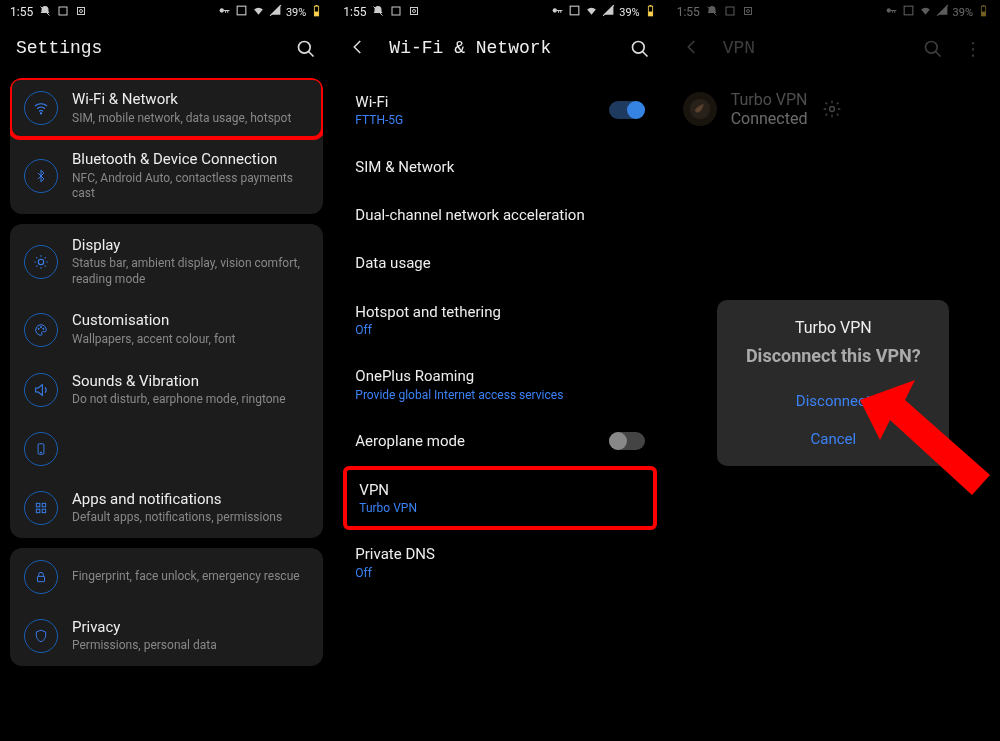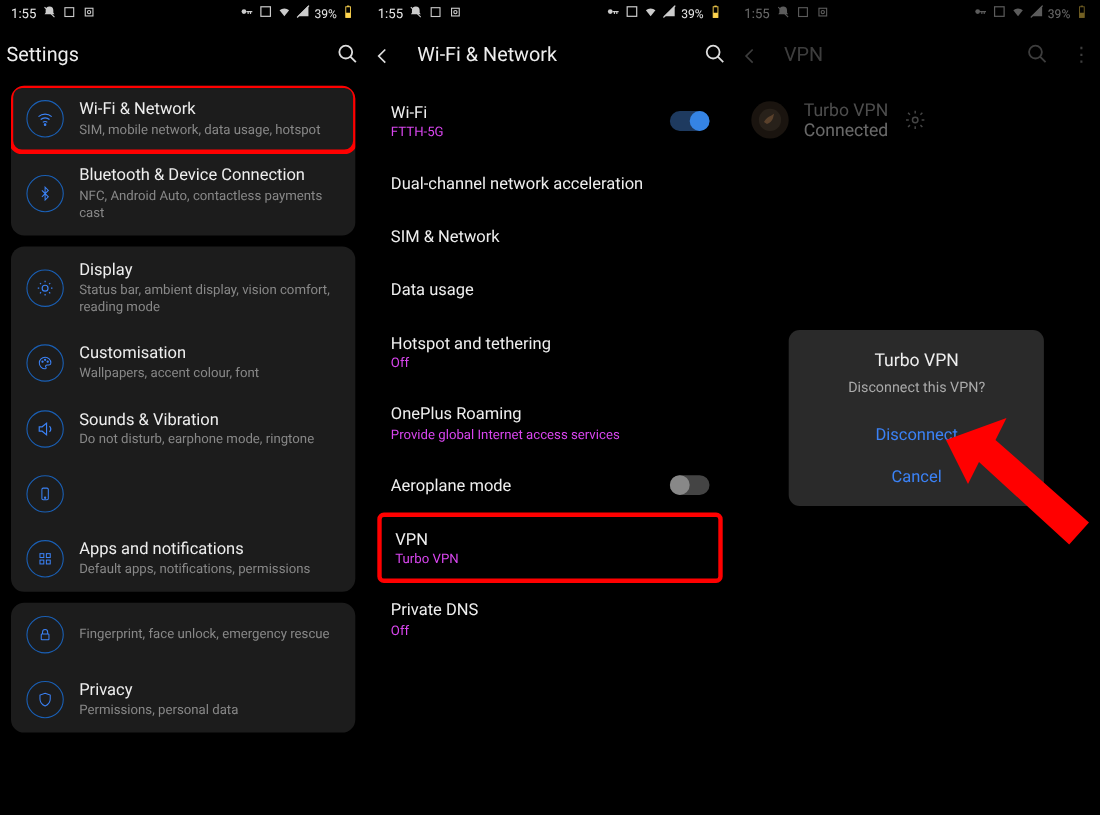--- a/index.html
+++ b/index.html
@@ -29,23 +29,24 @@
     font-size: 12px;
     color: #e8e8e8;
   }
   .status-left { display: flex; align-items: center; gap: 6px; }
   .status-right { margin-left: auto; display: flex; align-items: center; gap: 4px; font-size: 11px; }
   .status-right svg { width: 13px; height: 13px; }
   .battery-text { font-size: 11px; }
   
   .app-header {
     display: flex;
-    align-items: flex-end;
-    padding: 14px 6px 18px;
+    align-items: flex-start;
+    padding: 14px 16px 18px;
     gap: 18px;
+    font-family: Liberation Mono, monospace;
   }
   .app-header .back { width: 22px; display:flex; align-items:center; }
   .app-header .title {
     font-size: 18px;
     font-weight: 400;
     color: #eee;
     flex: 1;
   }
   .app-header .title.dim { color: #888; }
   .ico-btn { width: 22px; height: 22px; display:flex; align-items:center; justify-content:center; }
@@ -102,21 +103,21 @@
     position: relative;
   }
   .lrow.highlight {
     border: 4px solid #ff0000;
     border-radius: 6px;
     margin: 0 6px;
     padding: 10px 12px;
   }
   .lrow .ltext { flex:1; }
   .lrow .ltext .l1 { font-size: 15px; color: #eee; line-height: 1.35; }
-  .lrow .ltext .l2 { font-size: 12px; color: #d946ef; line-height: 1.3; margin-top:1px; }
+  .lrow .ltext .l2 { font-size: 12px; color: #3b82f6; line-height: 1.3; margin-top:1px; }
   
   .toggle {
     width: 36px;
     height: 18px;
     border-radius: 10px;
     position: relative;
   }
   .toggle .knob {
     width: 18px; height: 18px; border-radius: 50%;
     background: #3b82f6; position:absolute; right:0; top:0;
@@ -150,21 +151,21 @@
     top: 300px;
     transform: translateX(-50%);
     width: 232px;
     background: #2a2a2a;
     border-radius: 10px;
     padding: 18px 16px 8px;
     z-index: 50;
     text-align: center;
   }
   .dialog .d-title { font-size: 16px; color:#eee; margin-bottom: 8px; }
-  .dialog .d-msg { font-size: 13px; color:#aaa; margin-bottom: 16px; }
+  .dialog .d-msg { font-size: 18px; color:#aaa; margin-bottom: 16px; font-weight: bold; }
   .dialog .d-btn {
     font-size: 15px;
     color: #3b82f6;
     padding: 10px 0;
   }
   .arrow {
     position: absolute;
     left: 860px;
     top: 370px;
     z-index: 60;
@@ -417,26 +418,26 @@
         <div class="ltext">
           <div class="l1">Wi-Fi</div>
           <div class="l2">FTTH-5G</div>
         </div>
         <div class="toggle on">
           <div class="knob"></div>
         </div>
       </div>
       <div class="lrow">
         <div class="ltext">
+          <div class="l1">SIM &amp; Network</div>
+        </div>
+      </div>
+      <div class="lrow">
+        <div class="ltext">
           <div class="l1">Dual-channel network acceleration</div>
-        </div>
-      </div>
-      <div class="lrow">
-        <div class="ltext">
-          <div class="l1">SIM &amp; Network</div>
         </div>
       </div>
       <div class="lrow">
         <div class="ltext">
           <div class="l1">Data usage</div>
         </div>
       </div>
       <div class="lrow">
         <div class="ltext">
           <div class="l1">Hotspot and tethering</div>

